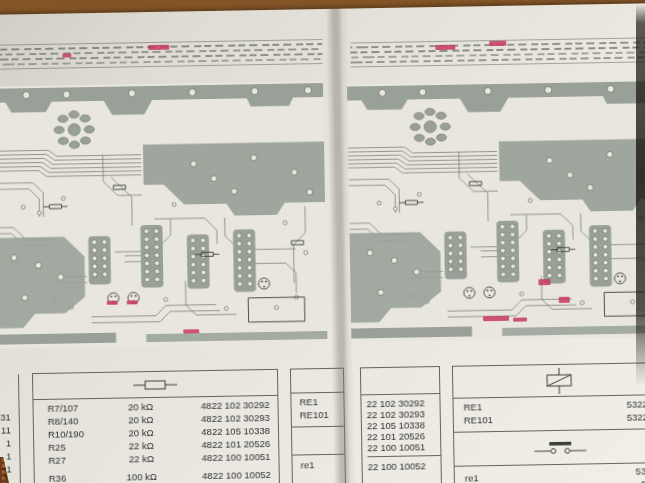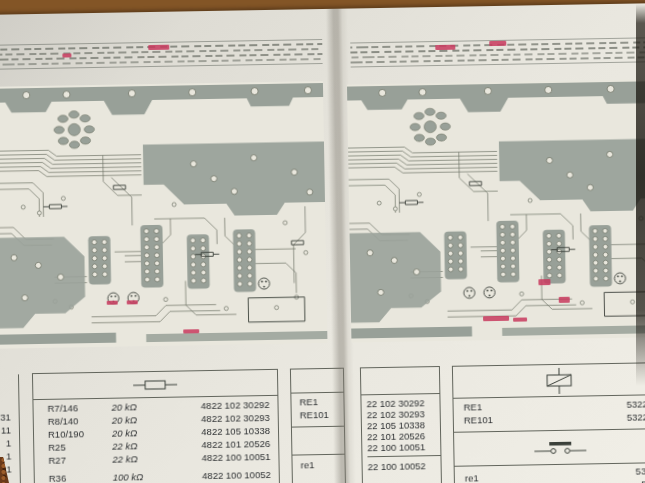--- a/index.html
+++ b/index.html
@@ -53,21 +53,21 @@
     clip-path:polygon(0 0,35% 0,100% 100%,0 100%);}
 
   
   .tb{position:absolute;color:#2c2f31;font-size:9.5px;line-height:12.5px;}
   .tbox{border:1px solid #62655c;}
   .res-table{width:244px;}
   .res-head{height:25px;border-bottom:1px solid #62655c;display:flex;align-items:center;justify-content:center;}
   .res-rows{padding:3px 0 0 0;}
   .rrow{display:flex;height:13px;align-items:center;}
   .rrow .ref{width:64px;padding-left:14px;}
-  .rrow .val{width:58px;text-align:left;font-style:italic;}
+  .rrow .val{width:58px;text-align:center;}
   .rrow .part{flex:1;text-align:right;padding-right:8px;}
   .rgap{height:5px;}
 
   .relay-col{width:52px;}
   .rc-cell{border-bottom:1px solid #62655c;}
   .rc-empty1{height:23px;}
   .rc-names{height:30px;padding:3px 0 0 8px;}
   .rc-empty2{height:27px;}
   .rc-lower{height:30px;padding:4px 0 0 8px;border-bottom:none;}
 
@@ -307,21 +307,21 @@
       <div class="frag-line" style="left:24px;top:360px;height:140px;"></div>
 
       <div class="tb tbox res-table" style="left:38px;top:359px;height:141px;">
         <div class="res-head">
           <svg width="44" height="12">
               <use href="#resSym"></use>
             </svg>
         </div>
         <div class="res-rows">
           <div class="rrow">
-            <span class="ref">R7/146</span>
+            <span class="ref">R7/107</span>
             <span class="val">20 kΩ</span>
             <span class="part">4822 102 30292</span>
           </div>
           <div class="rrow">
             <span class="ref">R8/140</span>
             <span class="val">20 kΩ</span>
             <span class="part">4822 102 30293</span>
           </div>
           <div class="rrow">
             <span class="ref">R10/190</span>

